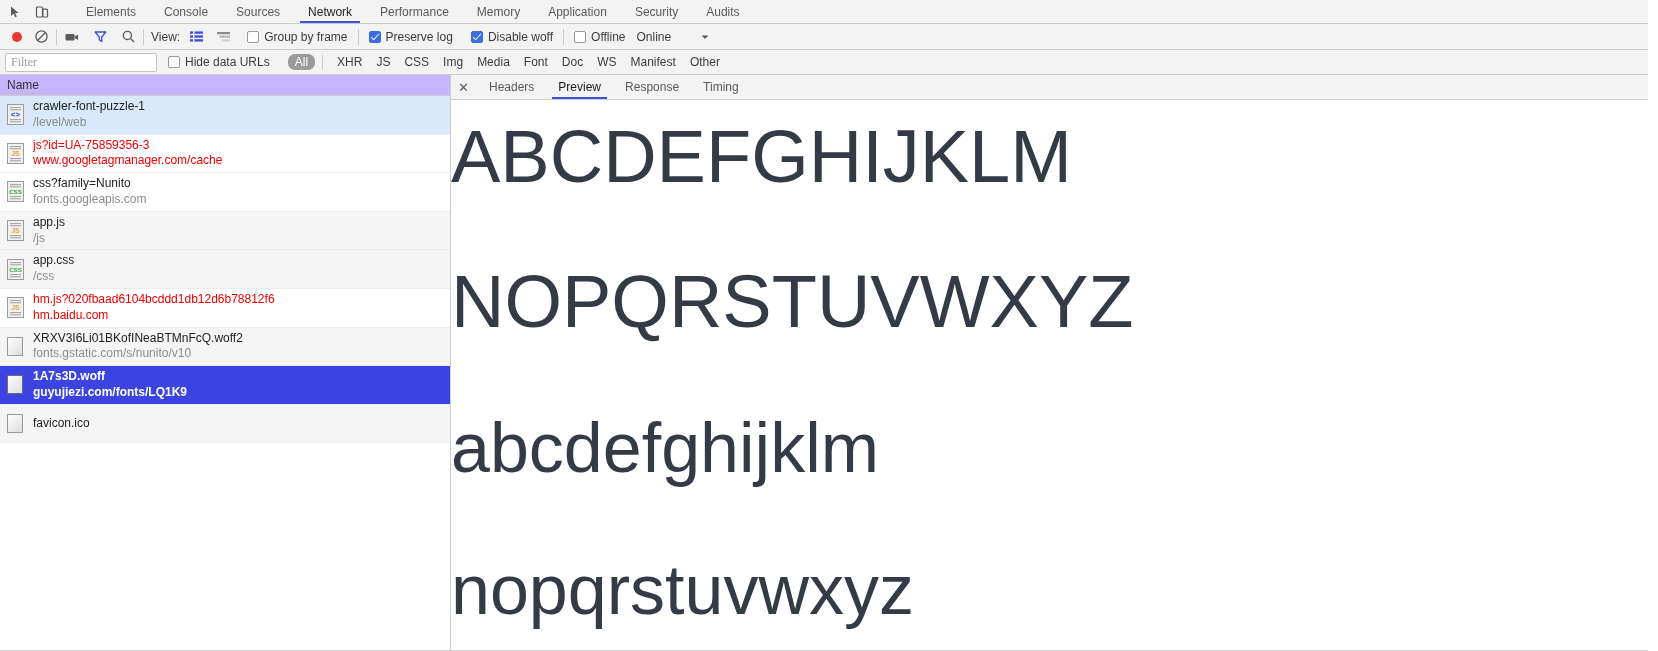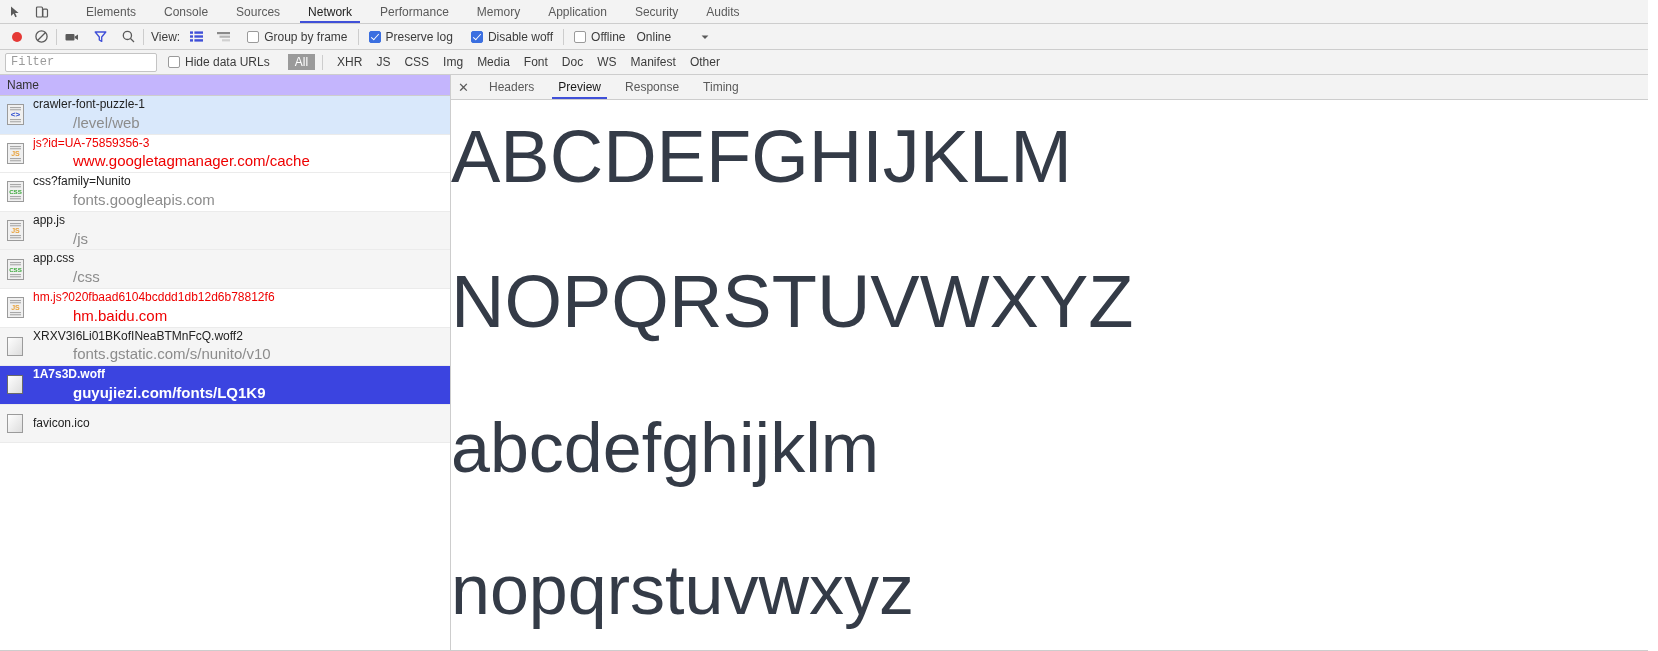--- a/index.html
+++ b/index.html
@@ -107,35 +107,35 @@
     border-bottom: 1px solid #cdcdcd;
     font-size: 12px;
   }
   .filter-input {
     width: 152px; height: 19px;
     margin-left: 5px;
     border: 1px solid #c4c4c4;
     border-radius: 2px;
     background: #fff;
     font-size: 12px;
-    font-family: Liberation Mono, monospace;
+    font-family: Liberation Serif, serif;
     padding: 0 5px;
     color: #8b5cf6;
     outline: none;
   }
   .filter-input::placeholder { color: #9b9b9b; }
   .ftypes {
     display: flex; align-items: center; gap: 0;
     margin-left: 8px;
   }
   .ftype {
     padding: 1px 7px;
     color: #3c3c3c;
     cursor: pointer;
-    border-radius: 0;
+    border-radius: 7px;
     font-size: 12px;
     white-space: nowrap;
   }
   .ftype.active {
     background: #9a9a9a;
     color: #fff;
   }
   .ftype-sep { width: 1px; height: 15px; background: #cdcdcd; margin: 0 7px; }
 
   
@@ -192,26 +192,25 @@
     line-height: 1.32;
   }
   .req-name {
     font-size: 12px;
     color: #222;
     white-space: nowrap;
     overflow: hidden;
     text-overflow: ellipsis;
   }
   .req-sub {
-    font-size: 15px;
+    font-size: 12px;
     color: #8c8c8c;
     white-space: nowrap;
     overflow: hidden;
     text-overflow: ellipsis;
-    margin-left: 40px;
   }
   .req-row.err .req-name, .req-row.err .req-sub { color: #ee0000; }
   .req-row.selected .req-name,
   .req-row.selected .req-sub { color: #ffffff; font-weight: bold; }
 
   
   .docicon { display: block; }
 
   
   .detailpane {

